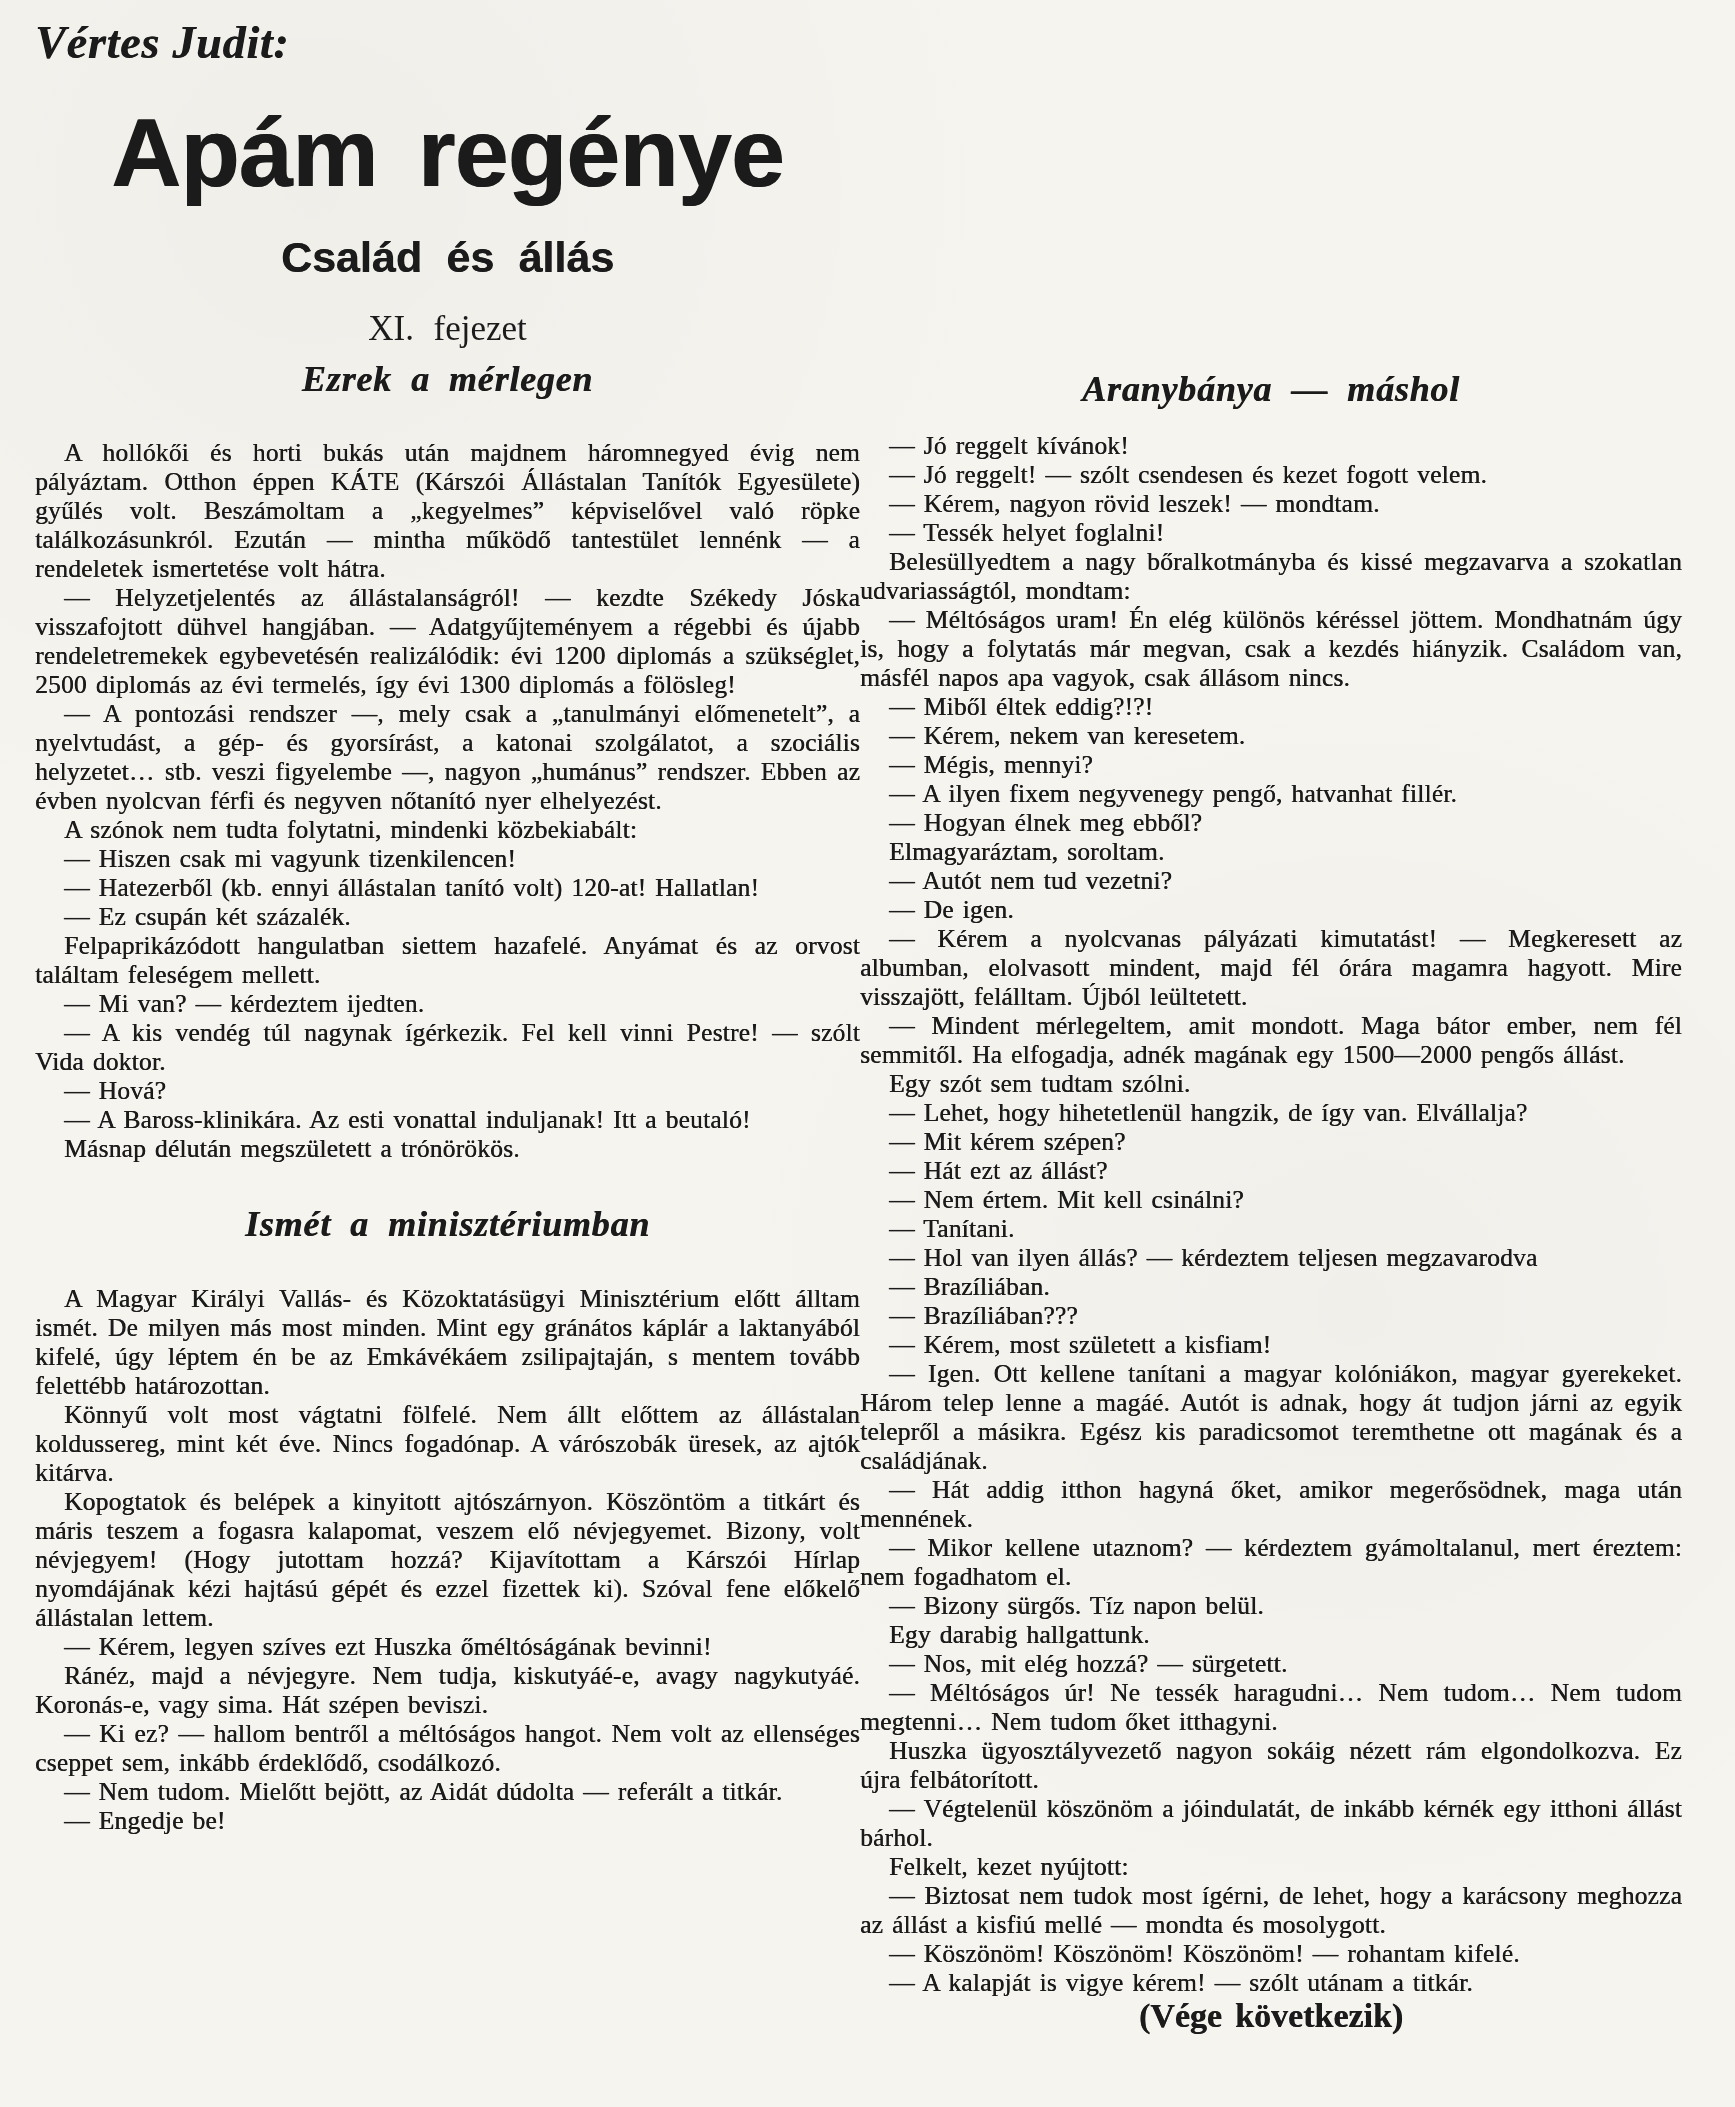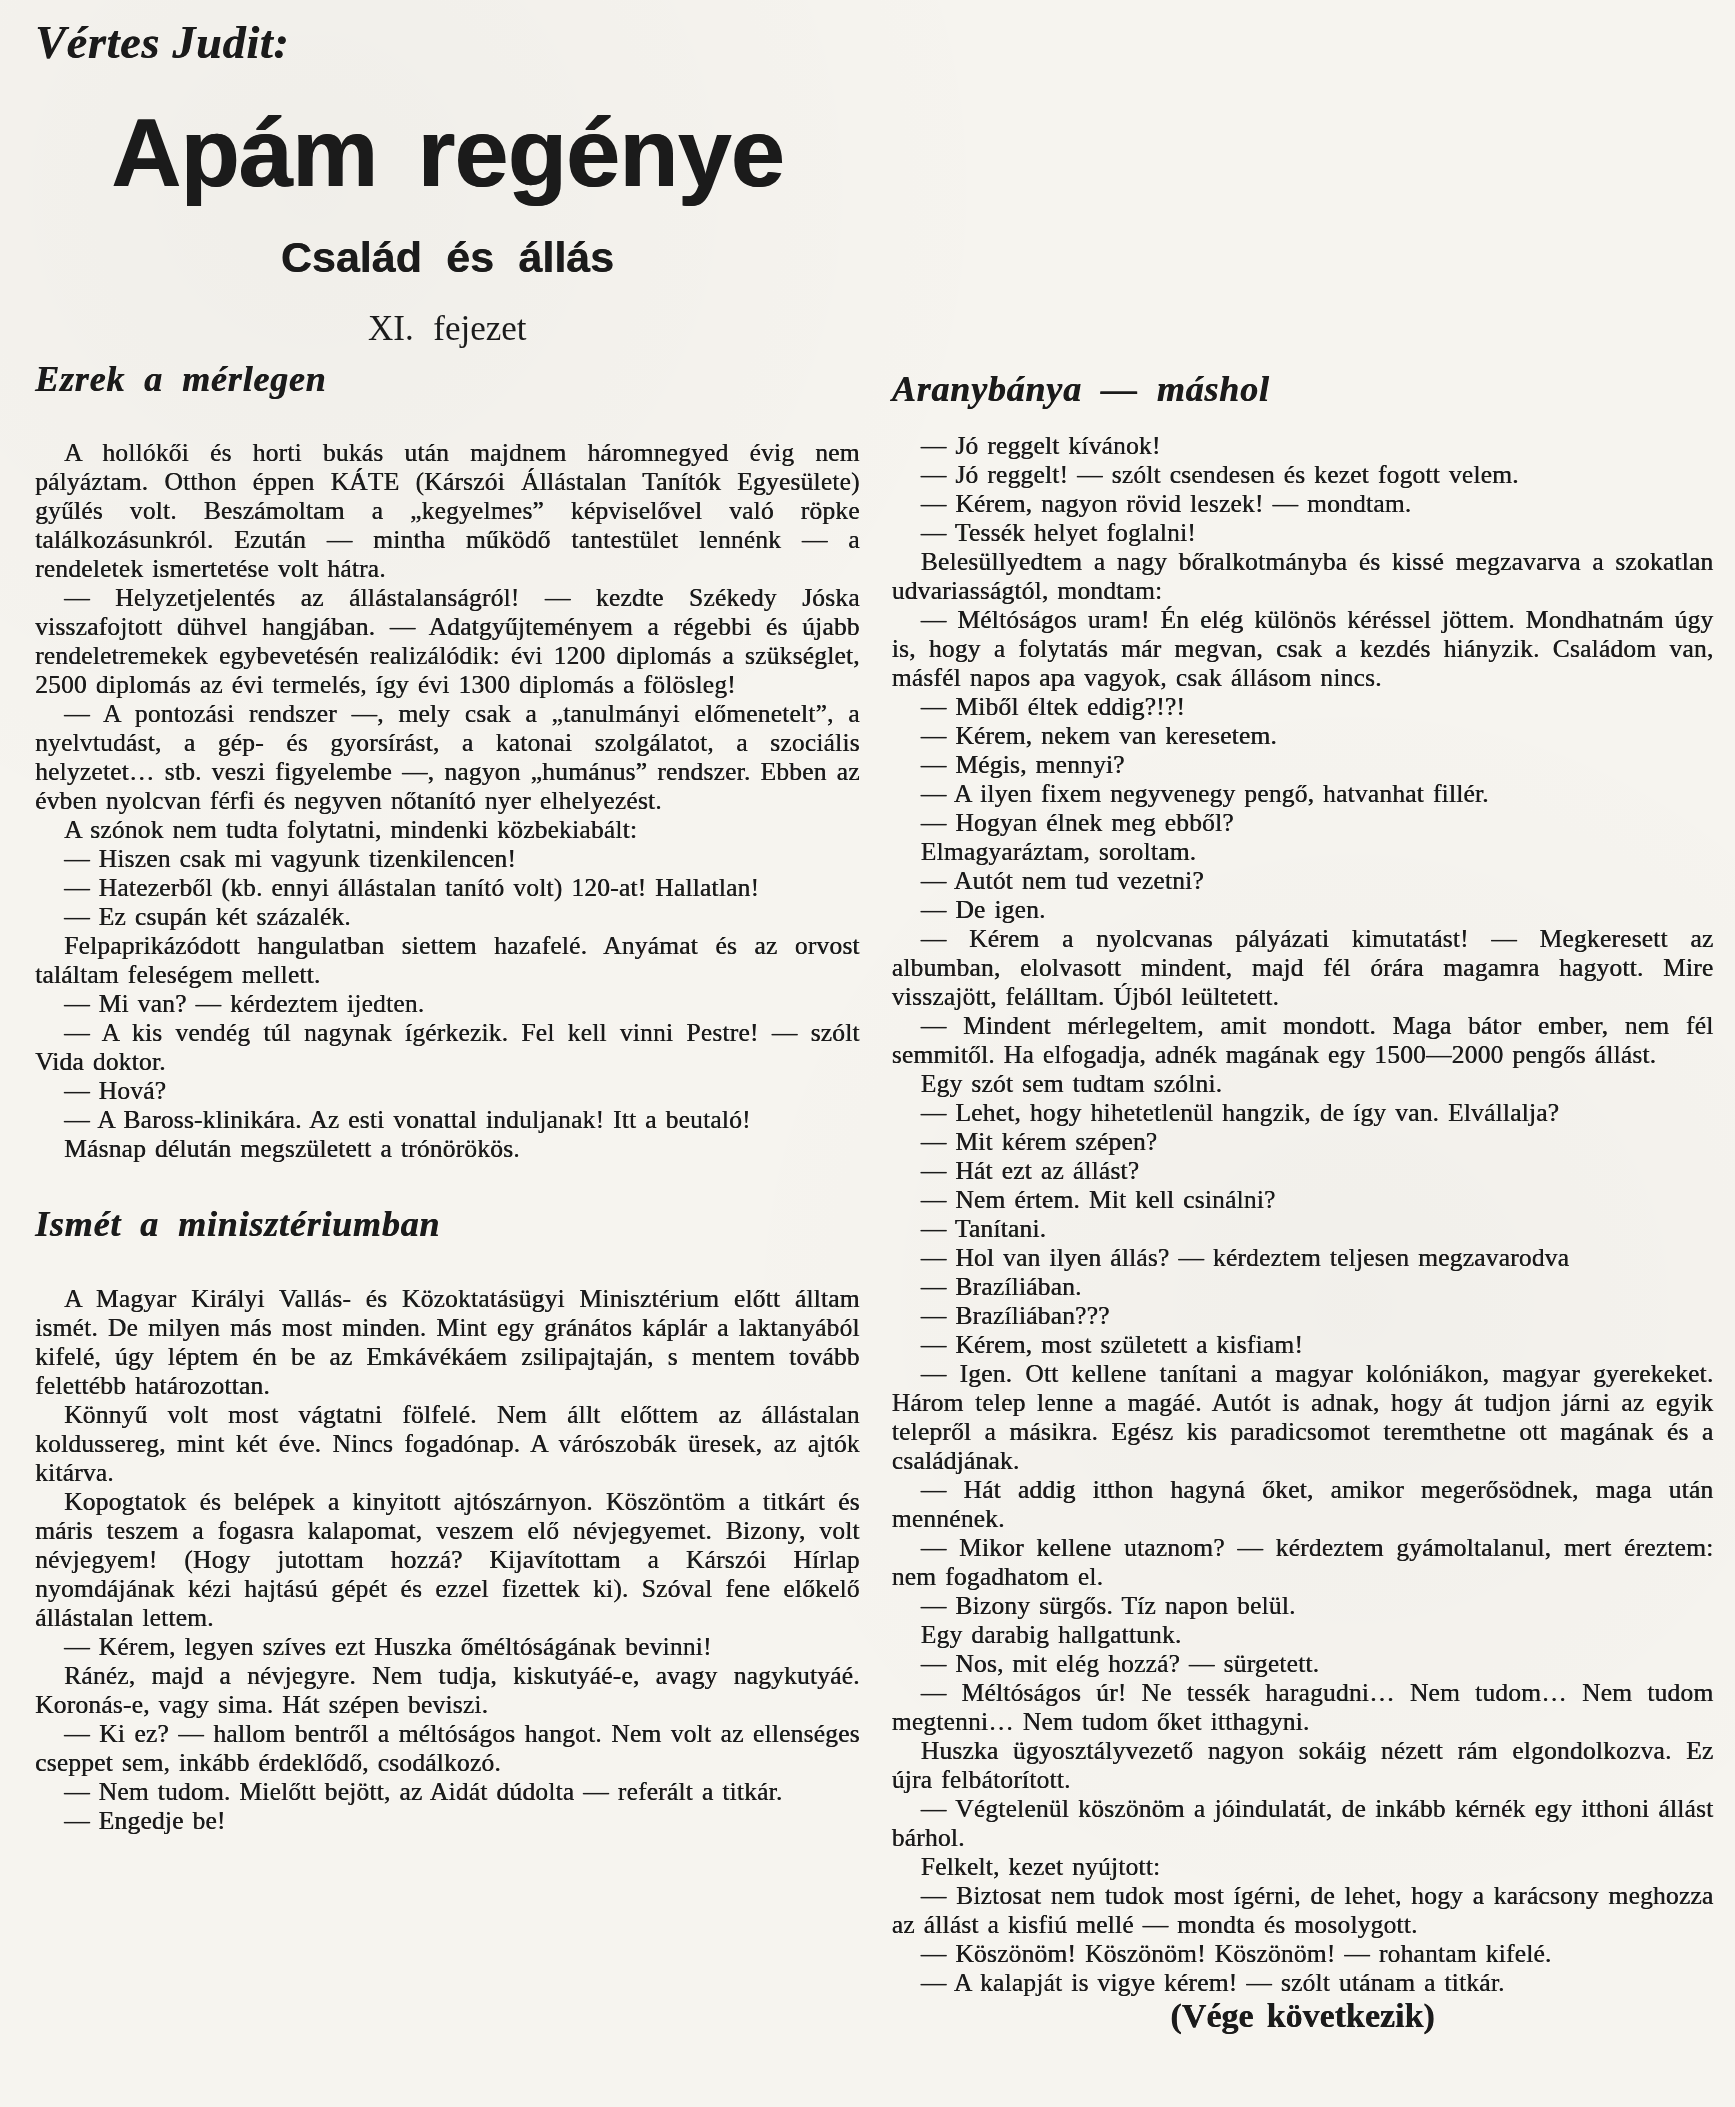--- a/index.html
+++ b/index.html
@@ -24,21 +24,20 @@
     width:1735px;
     height:2108px;
     padding:20px 21.7px 0 35px;
     background:
       radial-gradient(circle at 18% 9%, rgba(0,0,0,0.025), transparent 30%),
       radial-gradient(circle at 78% 62%, rgba(0,0,0,0.02), transparent 35%),
       var(--paper);
   }
   .columns{
     display:flex;
-    gap:32px;
     align-items:flex-start;
   }
   .col{box-sizing:border-box;}
   .col-left{width:825px;}
   .col-right{width:822px;}
 
   .byline{
     font-style:italic;
     font-weight:700;
     font-size:46px;
@@ -73,21 +72,21 @@
     line-height:1;
     text-align:center;
     word-spacing:10.8px;
   }
   .section-heading{
     margin:14px 0 39px 0;
     font-style:italic;
     font-weight:700;
     font-size:36px;
     line-height:1.1;
-    text-align:left;
+    text-align:center;
     letter-spacing:0.8px;
     word-spacing:9.3px;
     text-shadow:0.5px 0 0 currentColor;
   }
   .section-2 .section-heading{
     margin-top:42px;
     margin-bottom:39px;
   }
   .col-right .section-heading{
     margin-top:350px;

